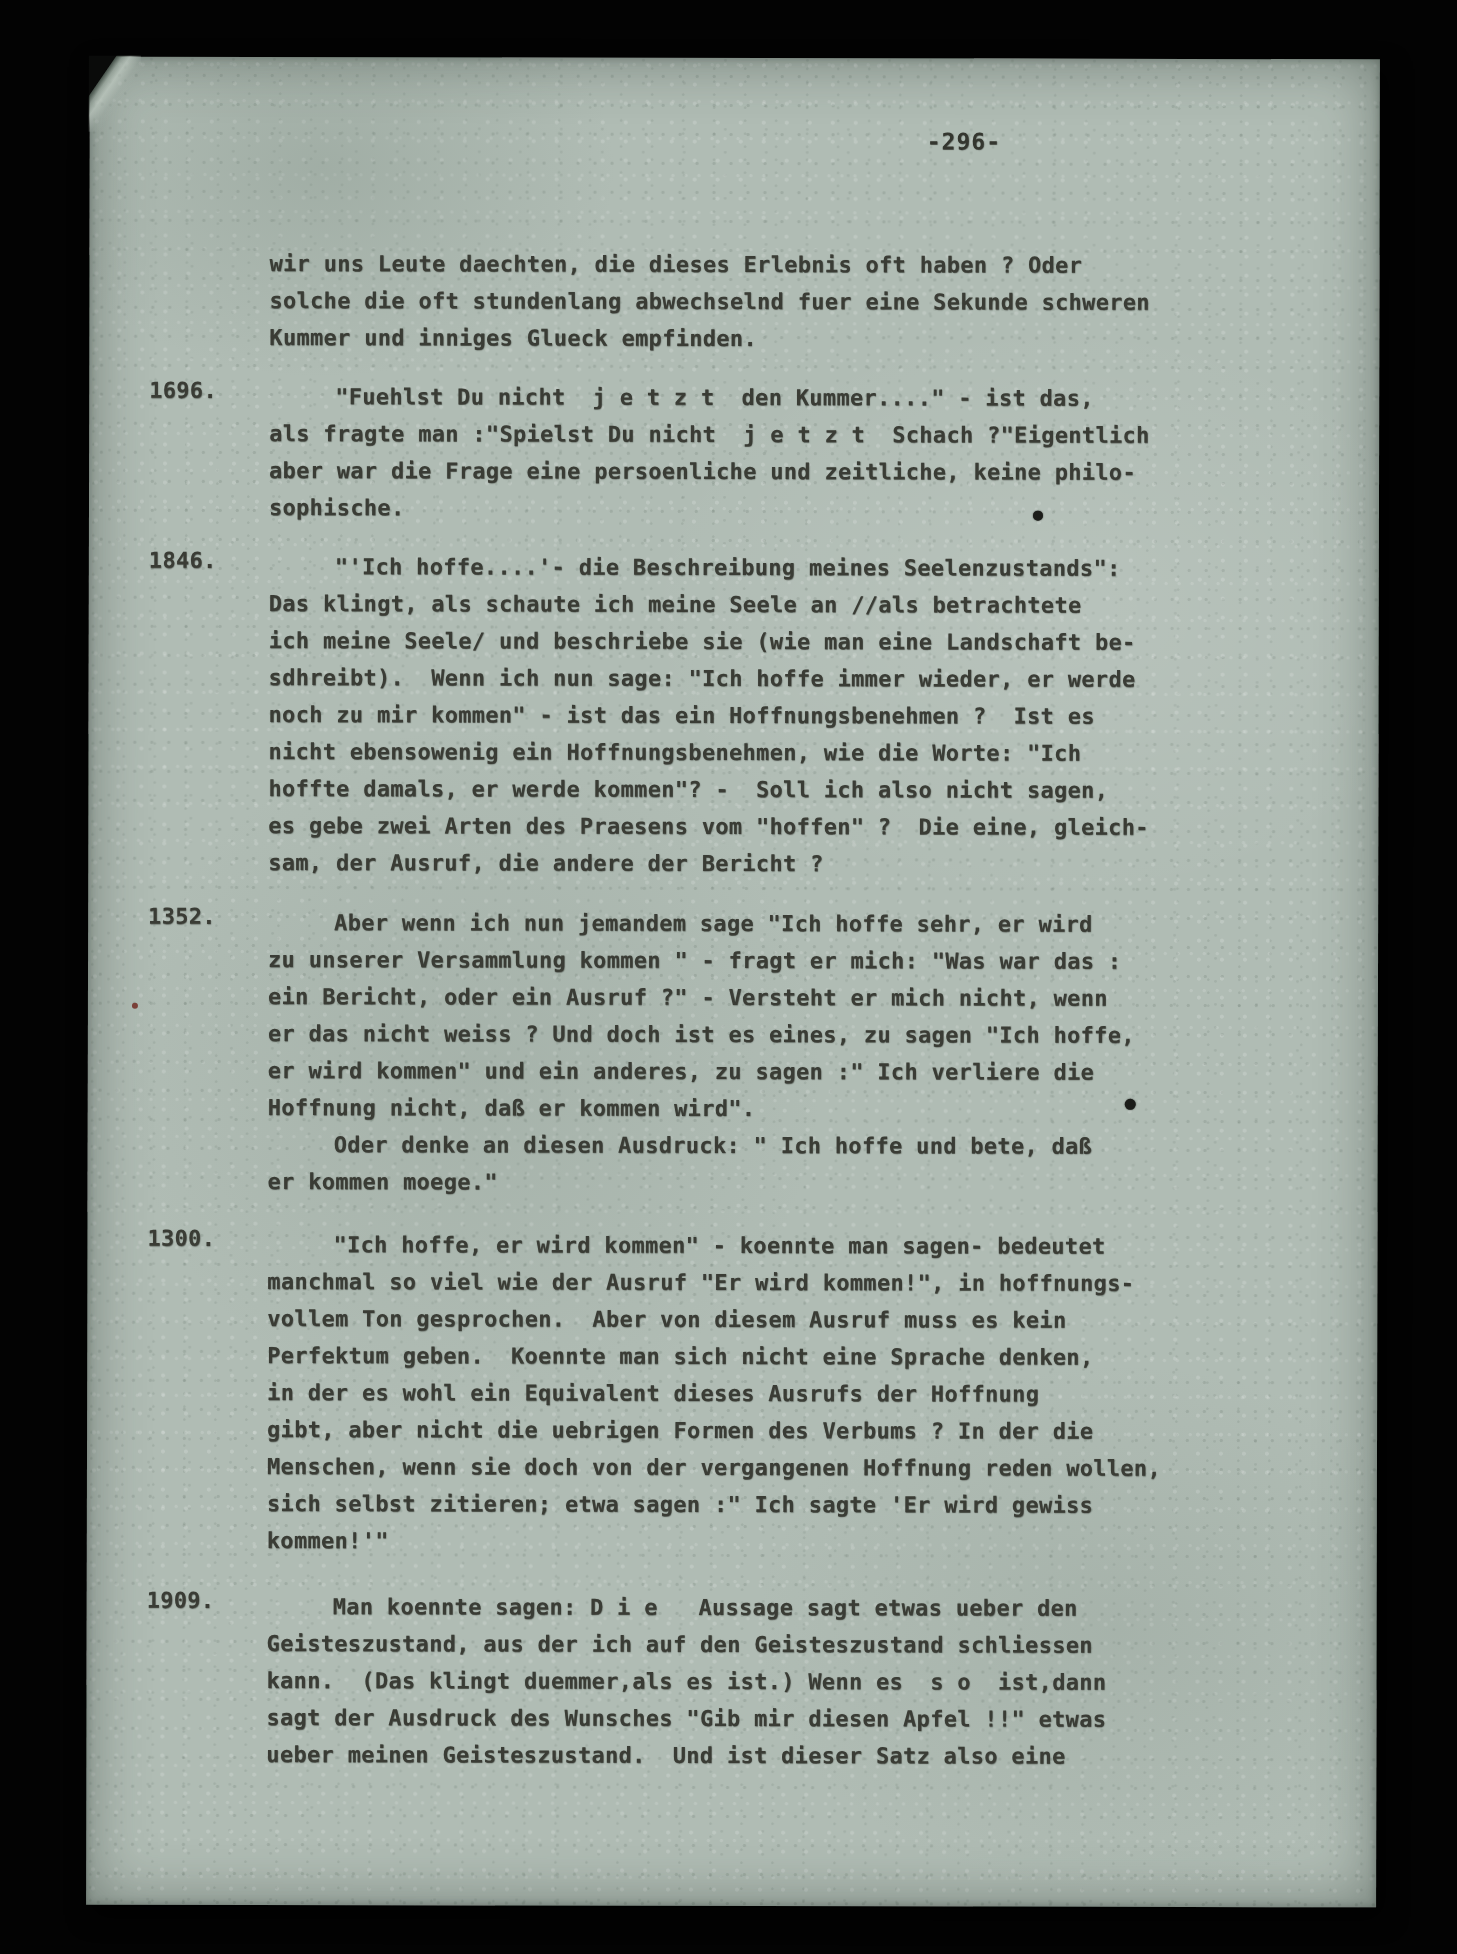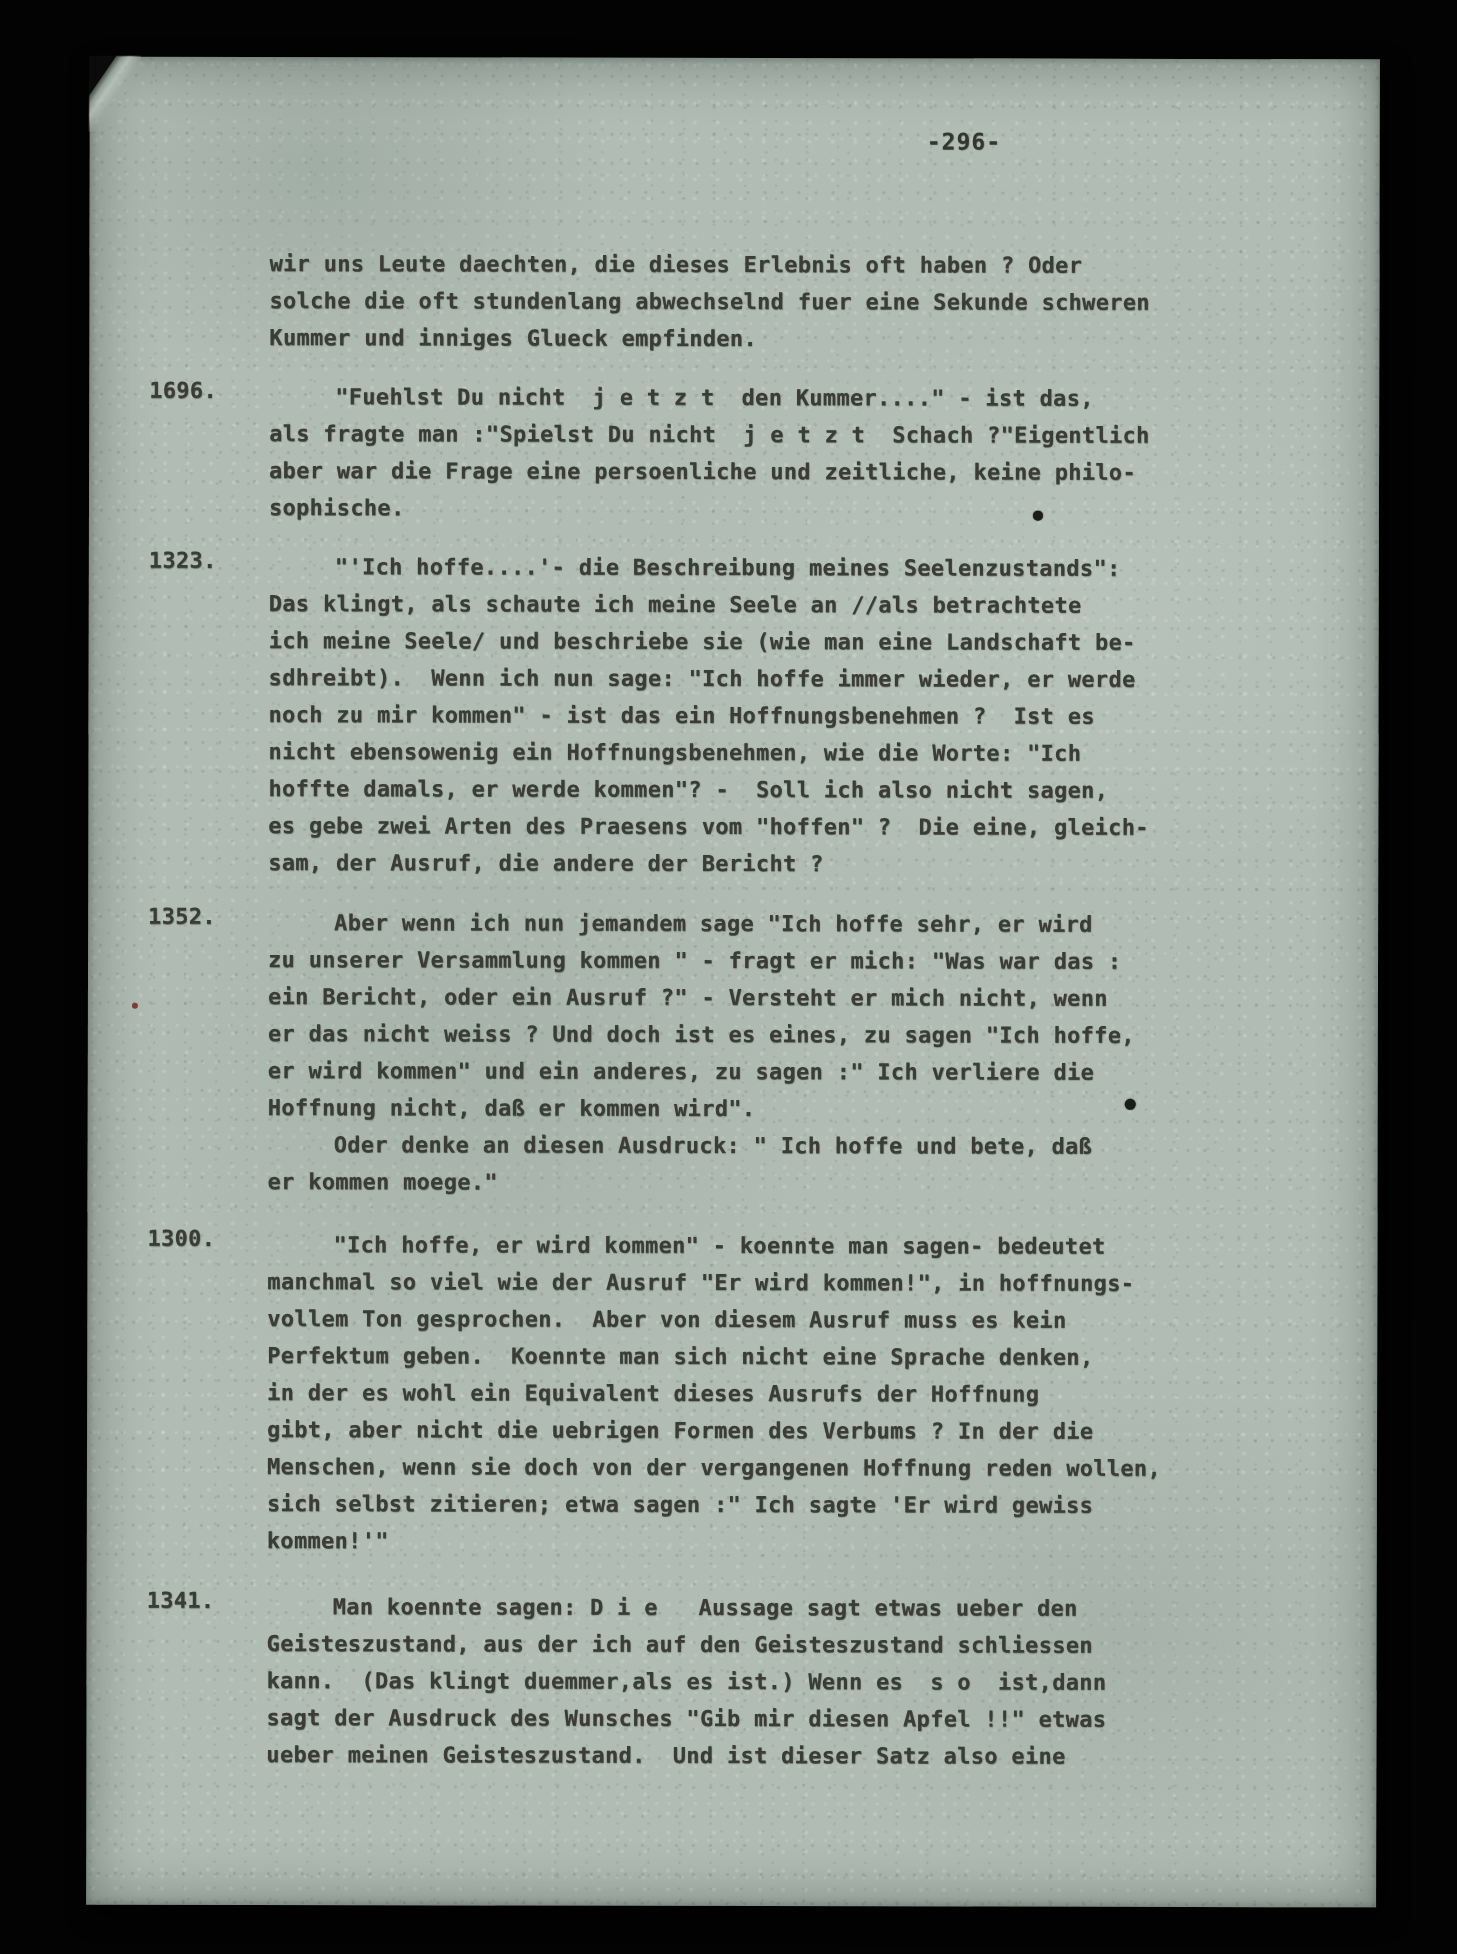--- a/index.html
+++ b/index.html
@@ -110,21 +110,21 @@
           <div class="line">Kummer und inniges Glueck empfinden.</div>
         </div>
         <div class="para m1">
           <span class="para-num">1696.</span>
           <div class="line indent">"Fuehlst Du nicht  j e t z t  den Kummer...." - ist das,</div>
           <div class="line">als fragte man :"Spielst Du nicht  j e t z t  Schach ?"Eigentlich</div>
           <div class="line">aber war die Frage eine persoenliche und zeitliche, keine philo-</div>
           <div class="line">sophische.</div>
         </div>
         <div class="para m2">
-          <span class="para-num">1323.</span>
+          <span class="para-num">1846.</span>
           <div class="line indent">"'Ich hoffe....'- die Beschreibung meines Seelenzustands":</div>
           <div class="line">Das klingt, als schaute ich meine Seele an //als betrachtete</div>
           <div class="line">ich meine Seele/ und beschriebe sie (wie man eine Landschaft be-</div>
           <div class="line">sdhreibt).  Wenn ich nun sage: "Ich hoffe immer wieder, er werde</div>
           <div class="line">noch zu mir kommen" - ist das ein Hoffnungsbenehmen ?  Ist es</div>
           <div class="line">nicht ebensowenig ein Hoffnungsbenehmen, wie die Worte: "Ich</div>
           <div class="line">hoffte damals, er werde kommen"? -  Soll ich also nicht sagen,</div>
           <div class="line">es gebe zwei Arten des Praesens vom "hoffen" ?  Die eine, gleich-</div>
           <div class="line">sam, der Ausruf, die andere der Bericht ?</div>
         </div>
@@ -145,21 +145,21 @@
           <div class="line">manchmal so viel wie der Ausruf "Er wird kommen!", in hoffnungs-</div>
           <div class="line">vollem Ton gesprochen.  Aber von diesem Ausruf muss es kein</div>
           <div class="line">Perfektum geben.  Koennte man sich nicht eine Sprache denken,</div>
           <div class="line">in der es wohl ein Equivalent dieses Ausrufs der Hoffnung</div>
           <div class="line">gibt, aber nicht die uebrigen Formen des Verbums ? In der die</div>
           <div class="line">Menschen, wenn sie doch von der vergangenen Hoffnung reden wollen,</div>
           <div class="line">sich selbst zitieren; etwa sagen :" Ich sagte 'Er wird gewiss</div>
           <div class="line">kommen!'"</div>
         </div>
         <div class="para m5">
-          <span class="para-num">1341.</span>
+          <span class="para-num">1909.</span>
           <div class="line indent">Man koennte sagen: D i e   Aussage sagt etwas ueber den</div>
           <div class="line">Geisteszustand, aus der ich auf den Geisteszustand schliessen</div>
           <div class="line">kann.  (Das klingt duemmer,als es ist.) Wenn es  s o  ist,dann</div>
           <div class="line">sagt der Ausdruck des Wunsches "Gib mir diesen Apfel !!" etwas</div>
           <div class="line">ueber meinen Geisteszustand.  Und ist dieser Satz also eine</div>
         </div>
       </div>
   <div class="ink-dot" style="left: 944px; top: 452px; width: 10px; height: 10px; background: rgb(28, 29, 26);"></div>
       <div class="ink-dot" style="left: 1037px; top: 1040px; width: 11px; height: 11px; background: rgb(28, 29, 26);"></div>
       <div class="speck" style="left: 44px; top: 946px; width: 6px; height: 6px; background: rgb(122, 64, 56);"></div>

